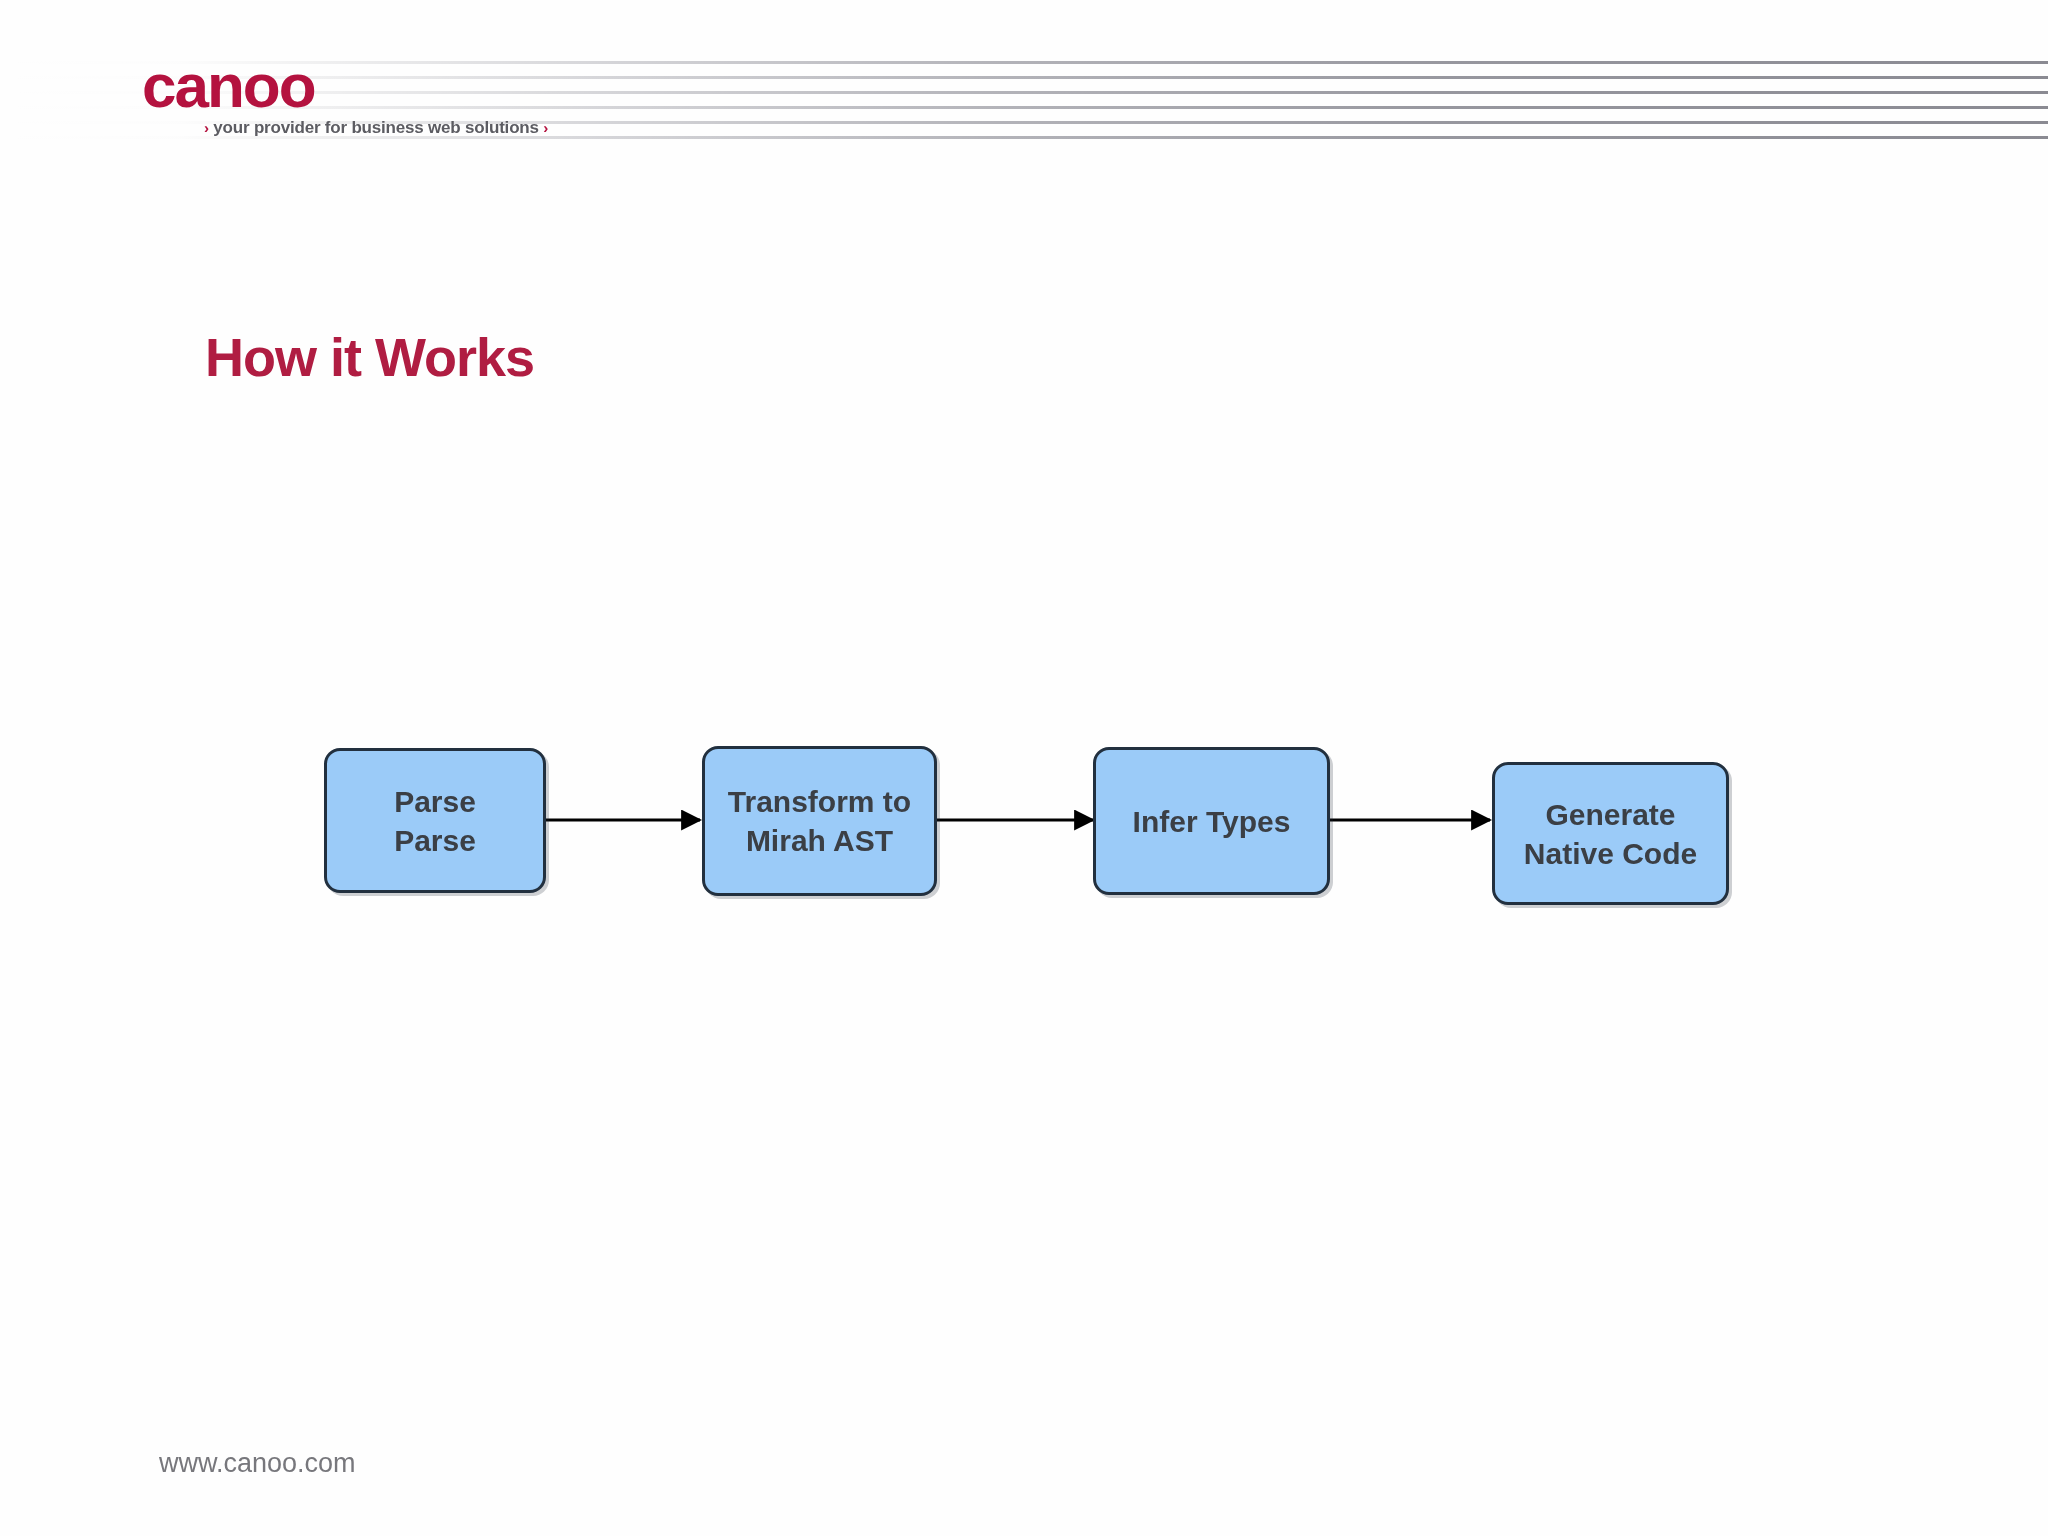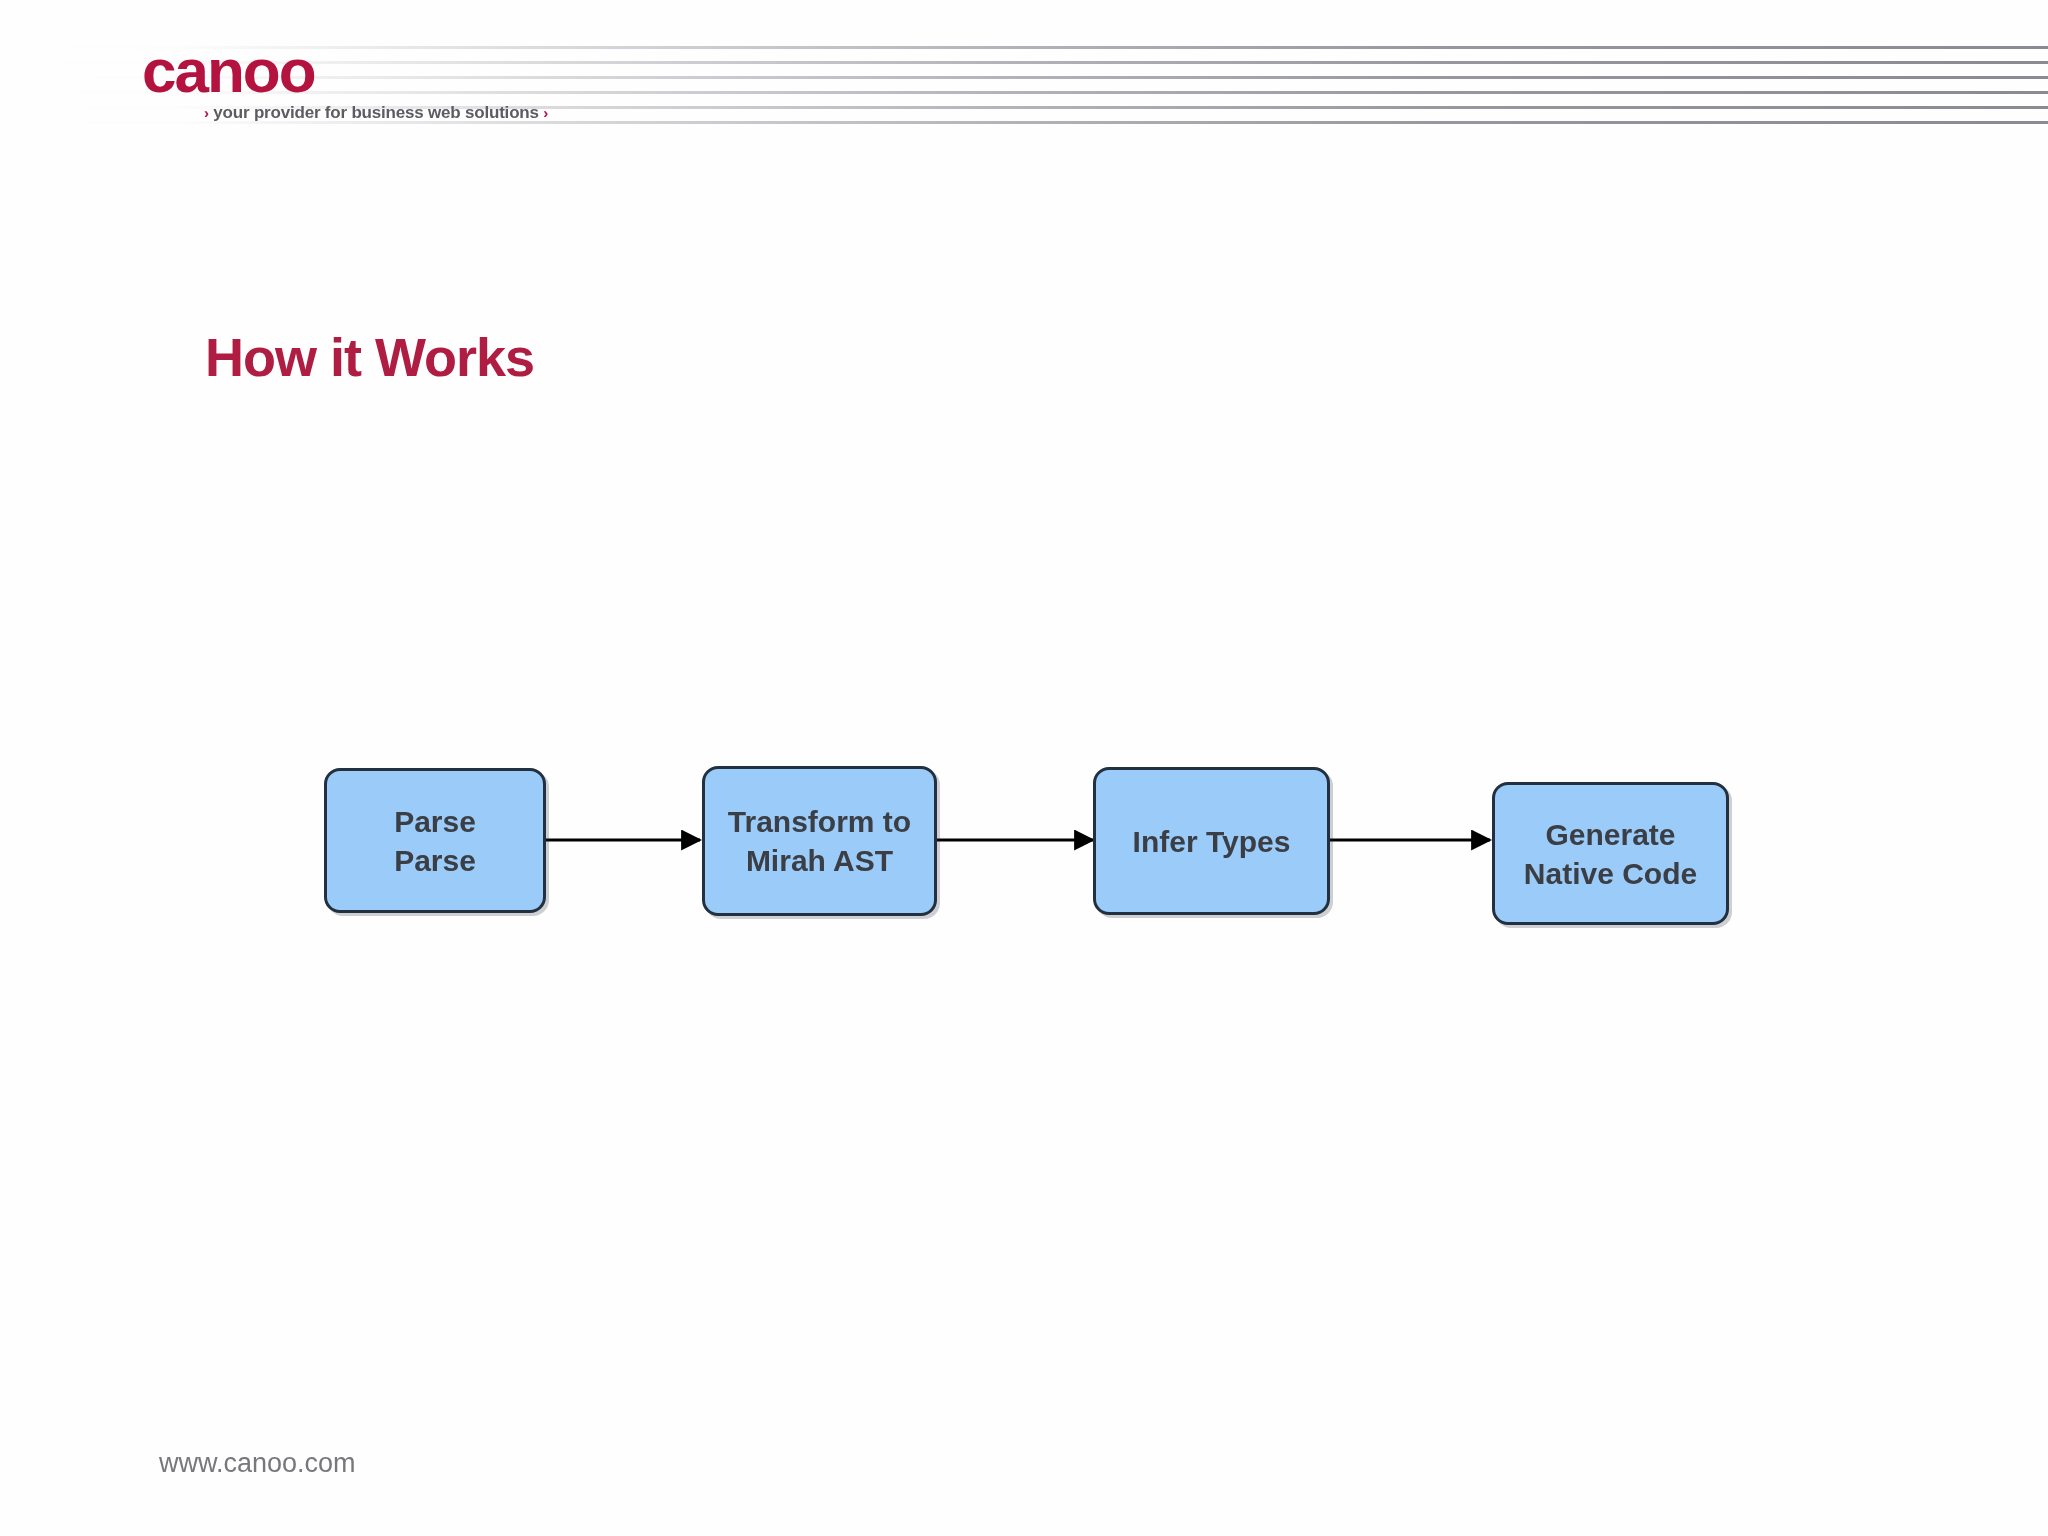--- a/index.html
+++ b/index.html
@@ -13,21 +13,21 @@
     position: relative;
     overflow: hidden;
     font-family: "Liberation Sans", sans-serif;
     background: #fefefe;
   }
 
   
   .header {
     position: absolute;
     left: 0;
-    top: 0;
+    top: 15px;
     width: 2048px;
     height: 170px;
   }
 
   .header-lines {
     position: absolute;
     left: 0;
     top: 46px;
     width: 2048px;
     height: 90px;
@@ -98,21 +98,21 @@
     color: #b01d42;
     letter-spacing: -1px;
     line-height: 1;
     font-family: "Liberation Sans", sans-serif;
   }
 
   
   .flow {
     position: absolute;
     left: 0;
-    top: 758px;
+    top: 738px;
     width: 2048px;
     height: 180px;
   }
   .flow-svg {
     position: absolute;
     left: 0;
     top: 0;
   }
   .node {
     position: absolute;

